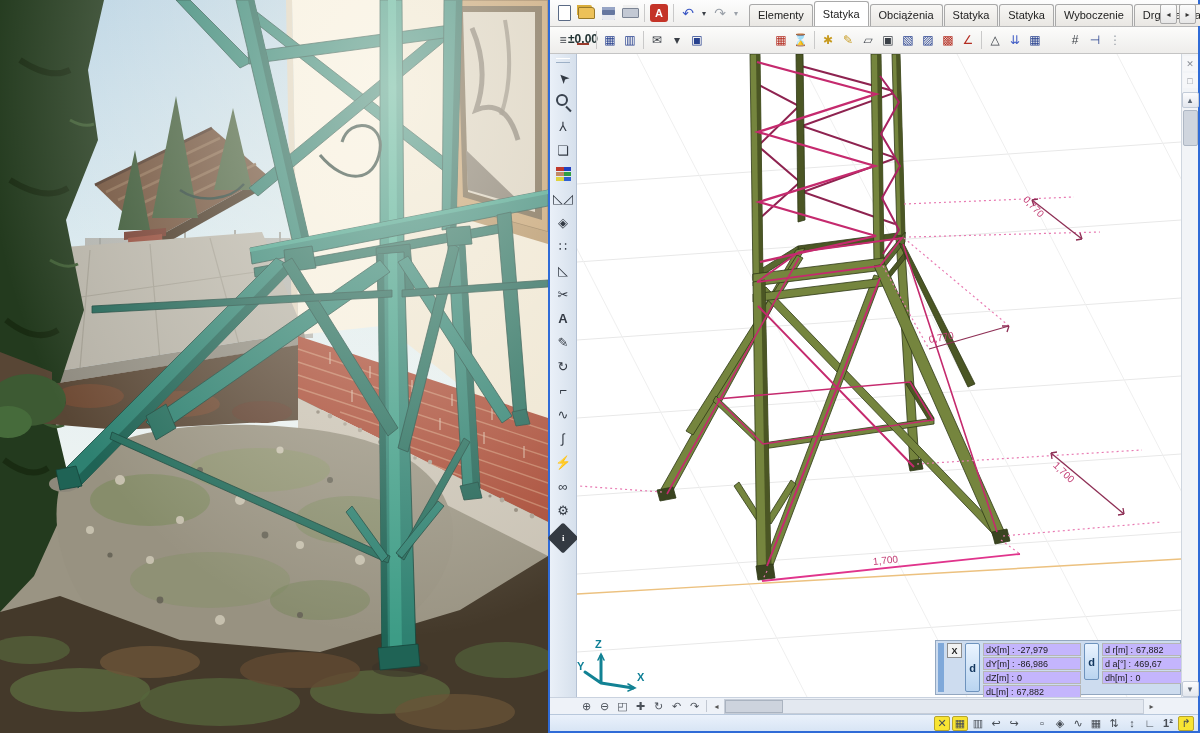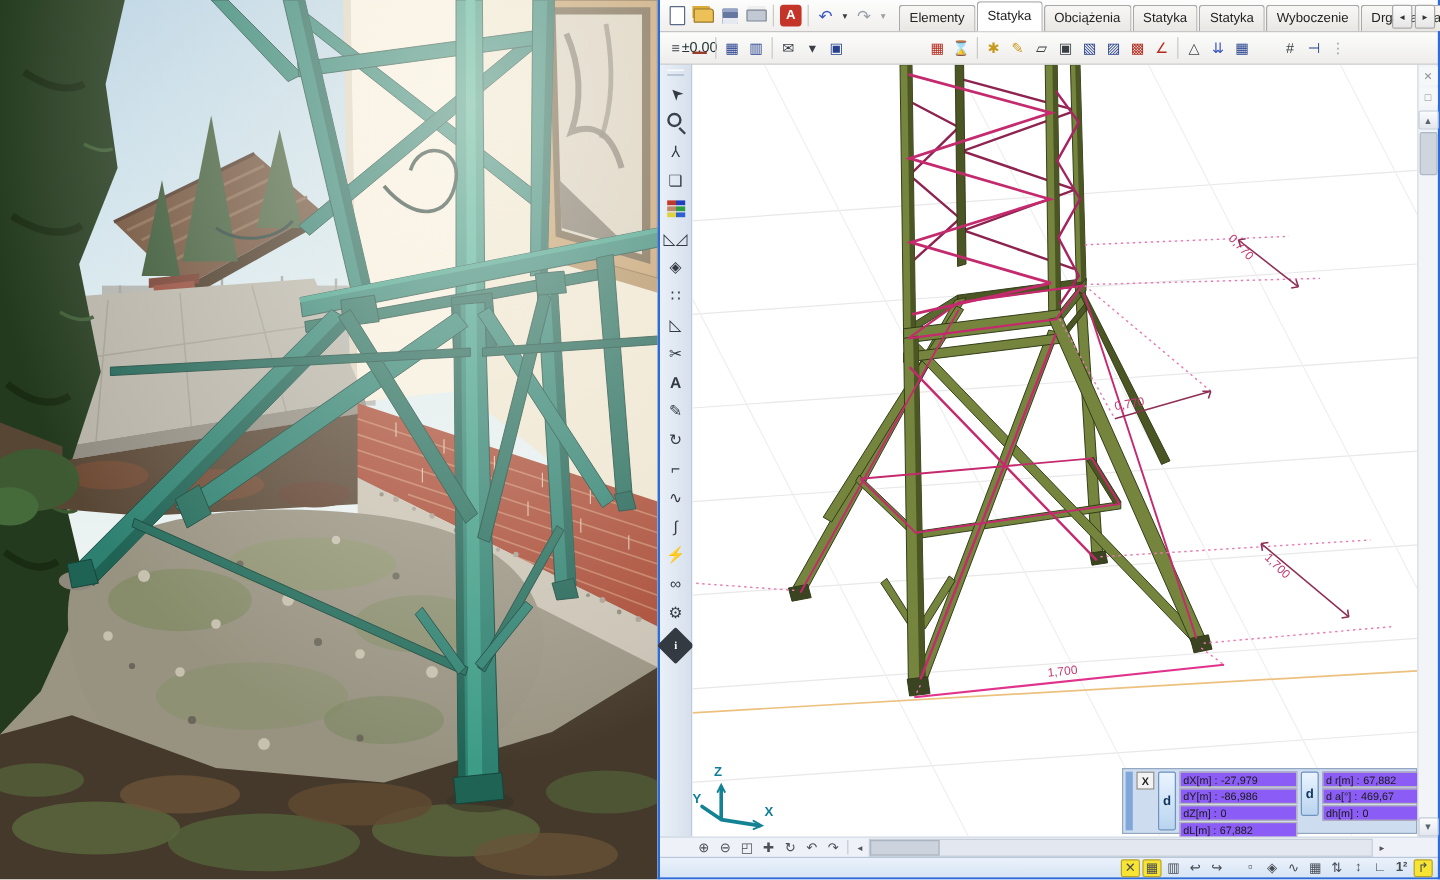--- a/index.html
+++ b/index.html
@@ -30,21 +30,21 @@
   .i-floppy::before{content:"";width:13px;height:13px;background:#6577a0;border-radius:1px;box-shadow:inset 0 -5px 0 #e6e9f0,inset 0 3px 0 #97a5c6}
   .i-print::before{content:"";width:15px;height:8px;background:#c3c9d4;border:1px solid #7b8494;border-radius:1px;box-shadow:0 -4px 0 -1px #efefef}
   .i-pdf{background:#c43428;color:#fff;border-radius:3px;font-weight:bold;font-size:11px;width:18px;height:18px;margin:0 2px}
   .i-mag{position:relative}
   .i-mag::before{content:"";position:absolute;width:8px;height:8px;border:2px solid #39424e;border-radius:50%;top:3px;left:4px}
   .i-mag::after{content:"";position:absolute;width:7px;height:2px;background:#39424e;transform:rotate(45deg);bottom:3px;right:2px}
   .i-pal::before{content:"";width:15px;height:14px;background:
     linear-gradient(90deg,#c0392b 50%,#2040c0 50%) no-repeat top/15px 4px,
     linear-gradient(90deg,#c08868 50%,#2f9e42 50%) no-repeat center/15px 4px,
     linear-gradient(90deg,#ded23e 50%,#3060d0 50%) no-repeat bottom/15px 4px}
-  .i-lvl{font-size:6.5px;font-weight:normal;color:#233;flex-direction:column;line-height:6px}
+  .i-lvl{font-size:6.5px;font-weight:bold;color:#233;flex-direction:column;line-height:6px}
   .i-lvl::after{content:"";width:12px;height:0;border-bottom:2px solid #9a3b2c;margin-top:1px}
   .i-info{background:#343a42;width:12px;height:12px;transform:rotate(45deg);margin:4px;border-radius:2px}
   .i-info-in{transform:rotate(-45deg);color:#fff;font-weight:bold;font-size:9px;font-family:"Liberation Serif",serif}
   .cursor-rot{transform:rotate(-135deg);display:inline-block}
   
   .tabs{display:flex;align-items:flex-end;height:27px;margin-left:8px;flex:1;min-width:0}
   .tab{height:21px;line-height:21px;padding:0 8px;font-size:11px;color:#222;
     border:1px solid #a9a9a9;border-bottom:none;border-radius:3px 3px 0 0;background:linear-gradient(#f8f7f5,#e9e7e3);
     margin-right:1px;white-space:nowrap;}
   .tab.active{background:#fff;height:24px;line-height:24px;font-weight:normal;position:relative;z-index:2}
@@ -68,21 +68,21 @@
   .coordpanel{position:absolute;left:358px;top:586px;width:246px;height:55px;background:#cddcef;
     border:1px solid #93a7c0;box-sizing:border-box;display:flex;padding:2px;gap:3px;}
   .cp-strip{width:6px;background:#7fa8d9;flex:none}
   .cp-close{width:13px;height:13px;background:#f2f2f2;border:1px solid #8d8d8d;font-size:9px;font-weight:bold;
     color:#222;display:flex;align-items:center;justify-content:center;flex:none}
   .cp-group{display:flex;gap:3px;align-items:flex-start}
   .cp-d{width:13px;background:linear-gradient(#eaf4ff,#b9d4f0);border:1px solid #6e93bd;border-radius:2px;
     font-weight:bold;font-size:11px;color:#12365e;display:flex;align-items:center;justify-content:center}
   .cp-d.h4{height:47px}.cp-d.h3{height:35px}
   .cp-rows{display:flex;flex-direction:column;gap:1px}
-  .cp-row{height:11px;background:#8b5cf6;border:1px solid #b6b6b6;font-size:9px;color:#1a1a1a;
+  .cp-row{height:11px;background:#c4b5fd;border:1px solid #b6b6b6;font-size:9px;color:#1a1a1a;
     display:flex;align-items:center;padding:0 2px;white-space:nowrap}
   .cp-row .lab{margin-right:3px}
   .cp-g1 .cp-row{width:92px}.cp-g2 .cp-row{width:88px}
   
   .vscroll{width:17px;background:#f2f4f7;border-left:1px solid #cfd6df;display:flex;flex-direction:column;
     align-items:center;box-sizing:border-box;}
   .vs-btn{width:15px;height:15px;display:flex;align-items:center;justify-content:center;font-size:9px;
     color:#8a8f96;background:#f6f7f9;margin-top:2px;}
   .vs-btn.arr{background:linear-gradient(#fcfcfd,#e3e7ee);border:1px solid #c2cbd8;border-radius:2px;color:#5a6572;width:15px;height:14px;margin-top:4px}
   .vs-thumb{width:13px;height:34px;background:#cfd5de;border:1px solid #aeb7c4;border-radius:2px;margin-top:2px}

